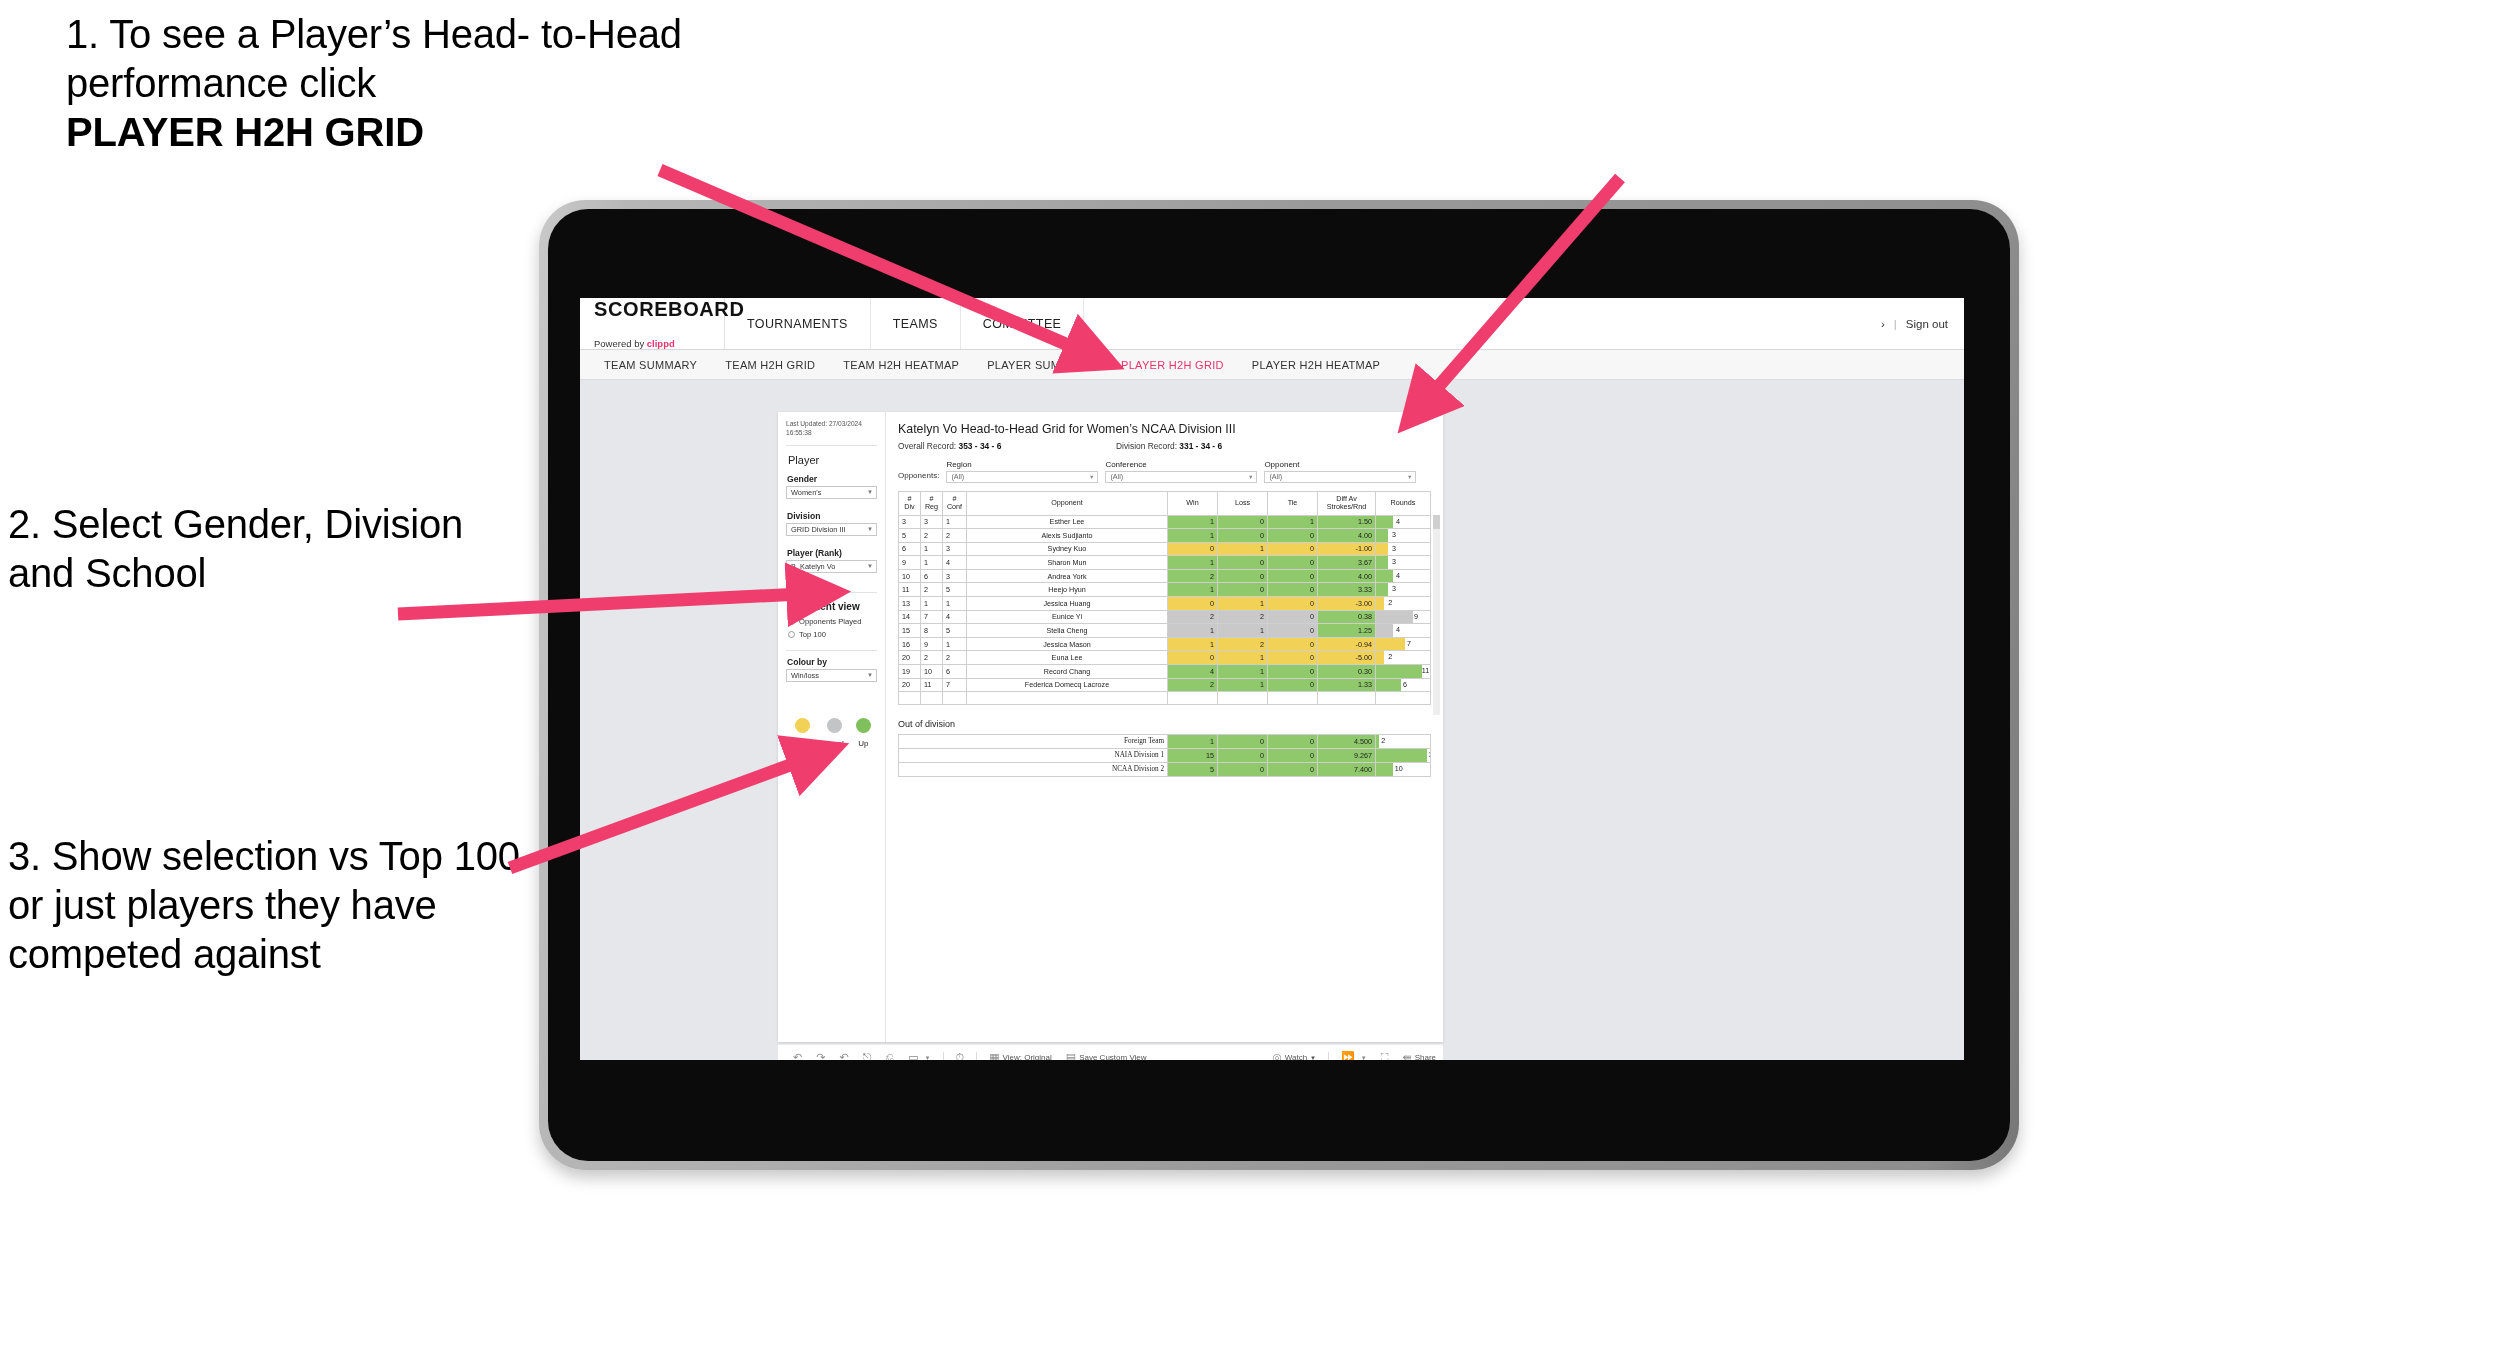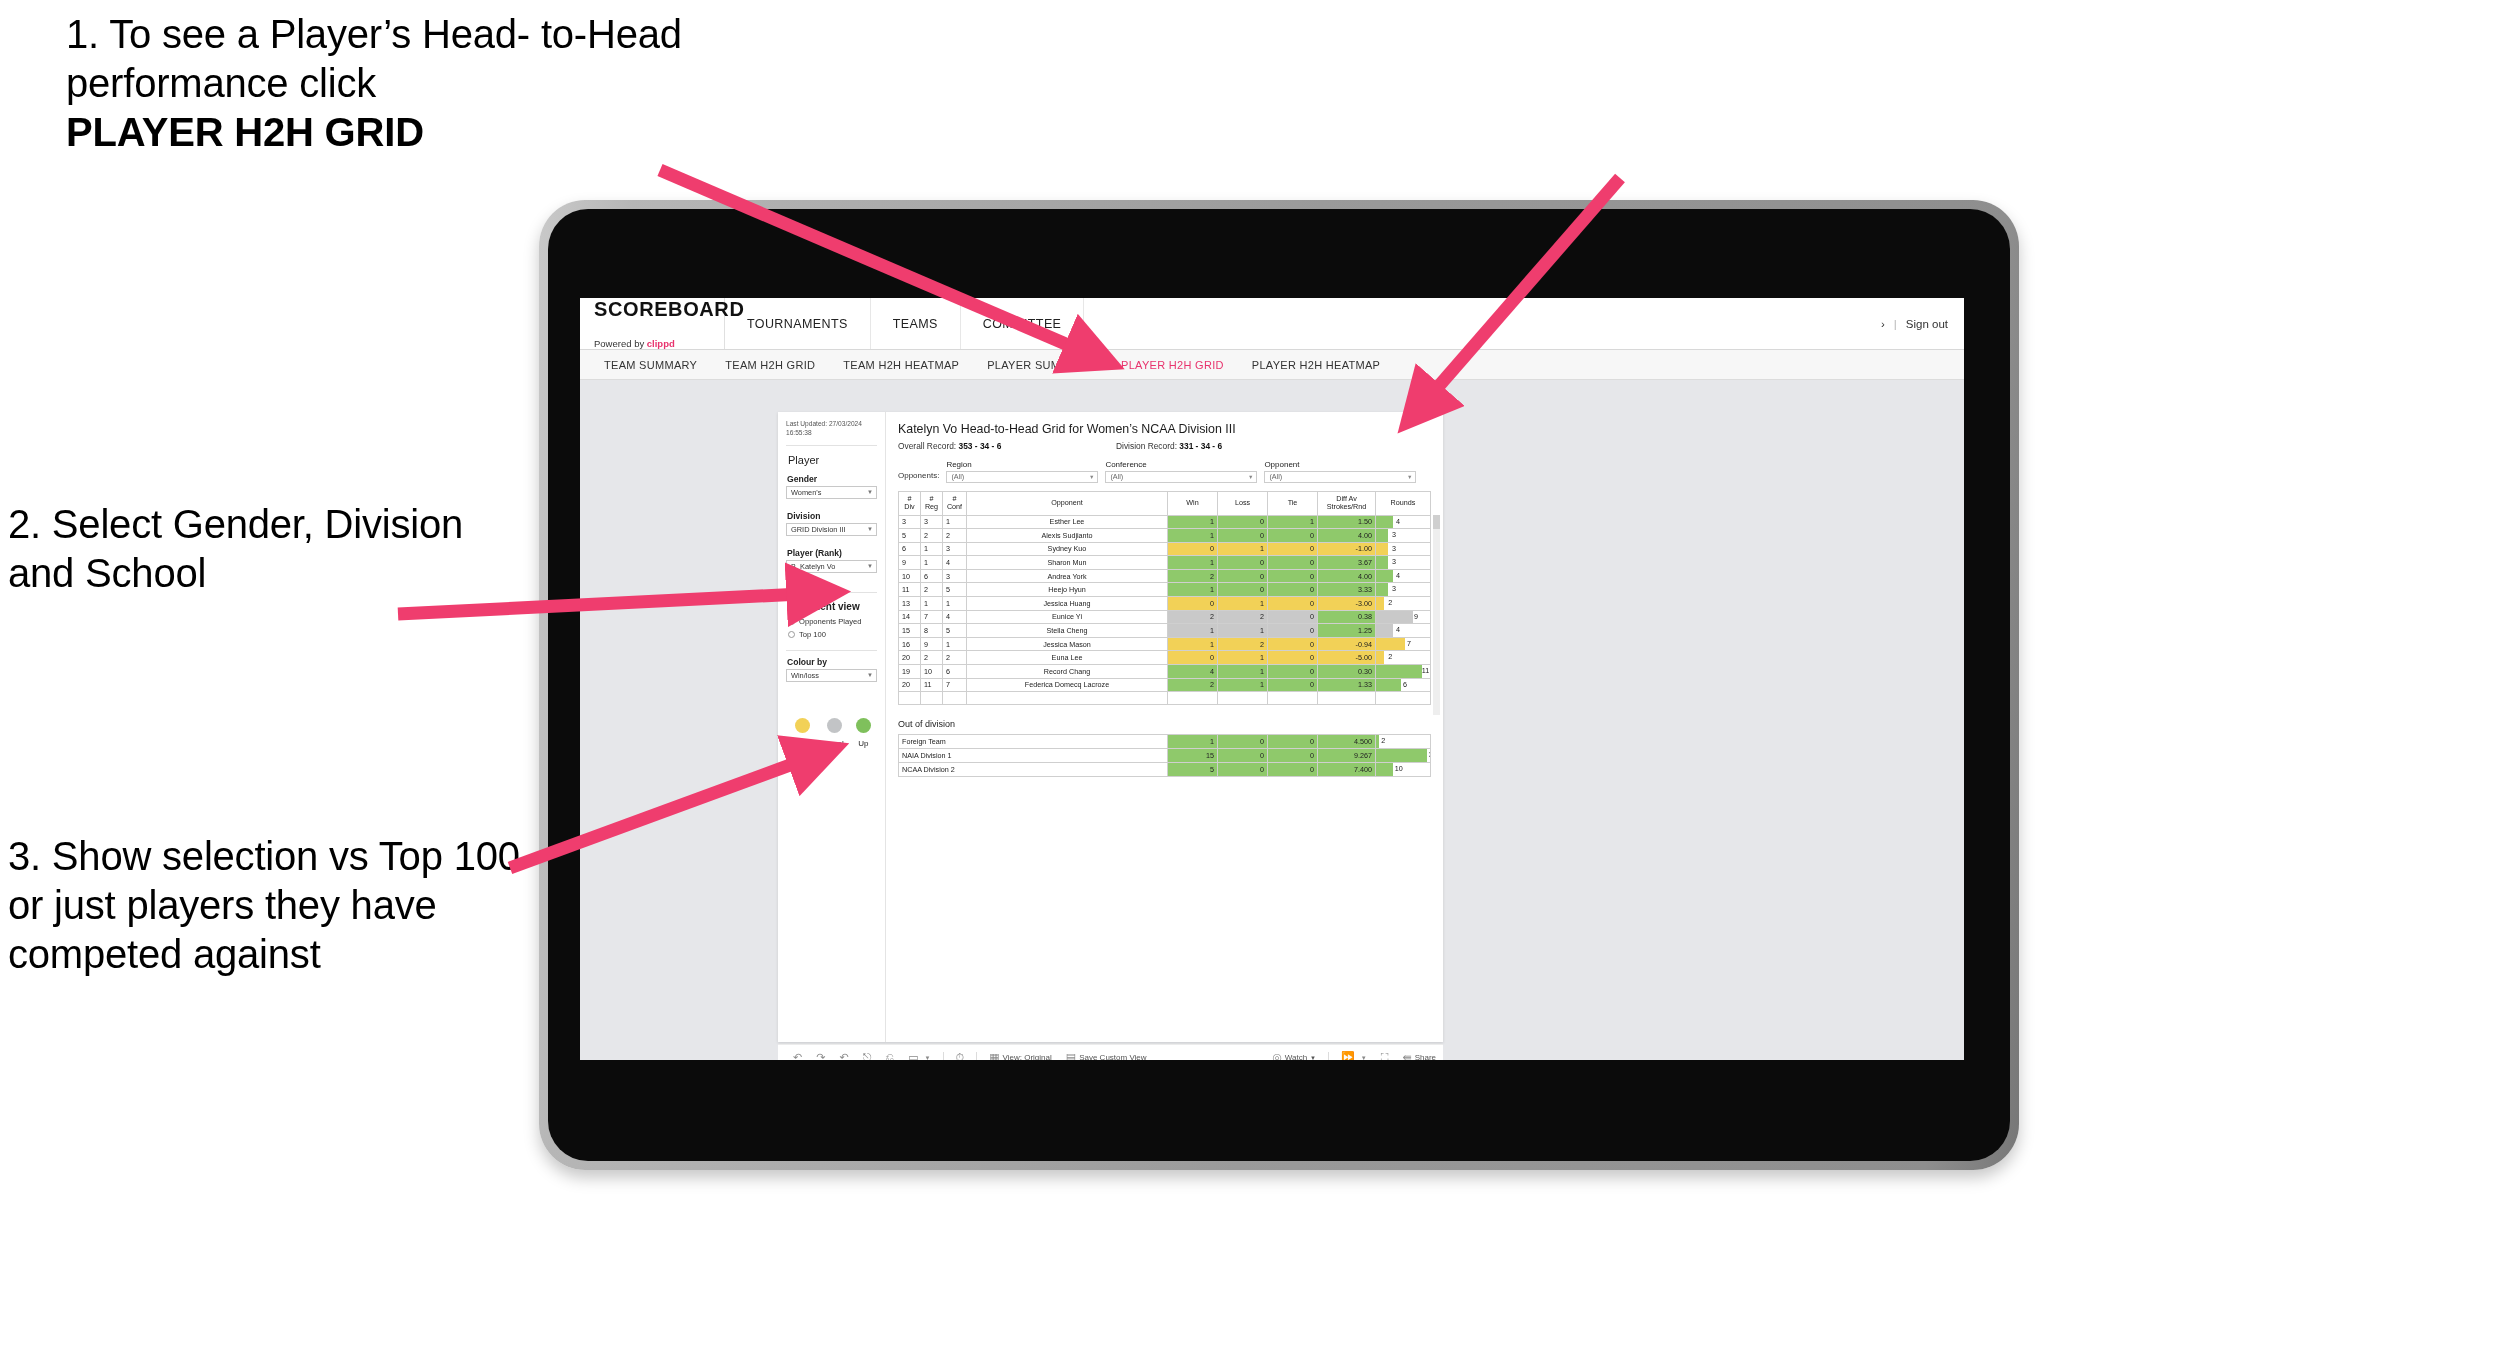--- a/index.html
+++ b/index.html
@@ -174,21 +174,21 @@
   }
   #vscroll .thumb { position:absolute; left:0; top:0; width:7px; height:14px; background:#cfcfcf; }
 
   
   #ood-title { font-size:9px; color:#222; margin:14px 0 5px 0; }
   table.ood { border-collapse:collapse; width:100%; table-layout:fixed; }
   table.ood td {
     border:1px solid #cfcfcf; font-size:7.2px; color:#222; height:14px; padding:0 3px;
     white-space:nowrap; overflow:hidden;
   }
-  table.ood td.name { text-align:left; }
+  table.ood td.name { text-align:right;font-family:Liberation Serif, serif; }
   table.ood td.num { text-align:right; }
   table.ood td.rounds { padding:0; position:relative; text-align:left; }
 
   
   #toolbar {
     position:absolute; left:198px; top:664px; width:665px; height:26px;
     background:#fff; display:flex; align-items:center; gap:0px;
     padding-left:8px; font-size:8px; color:#555;
     border-top:1px solid #ececec;
   }

